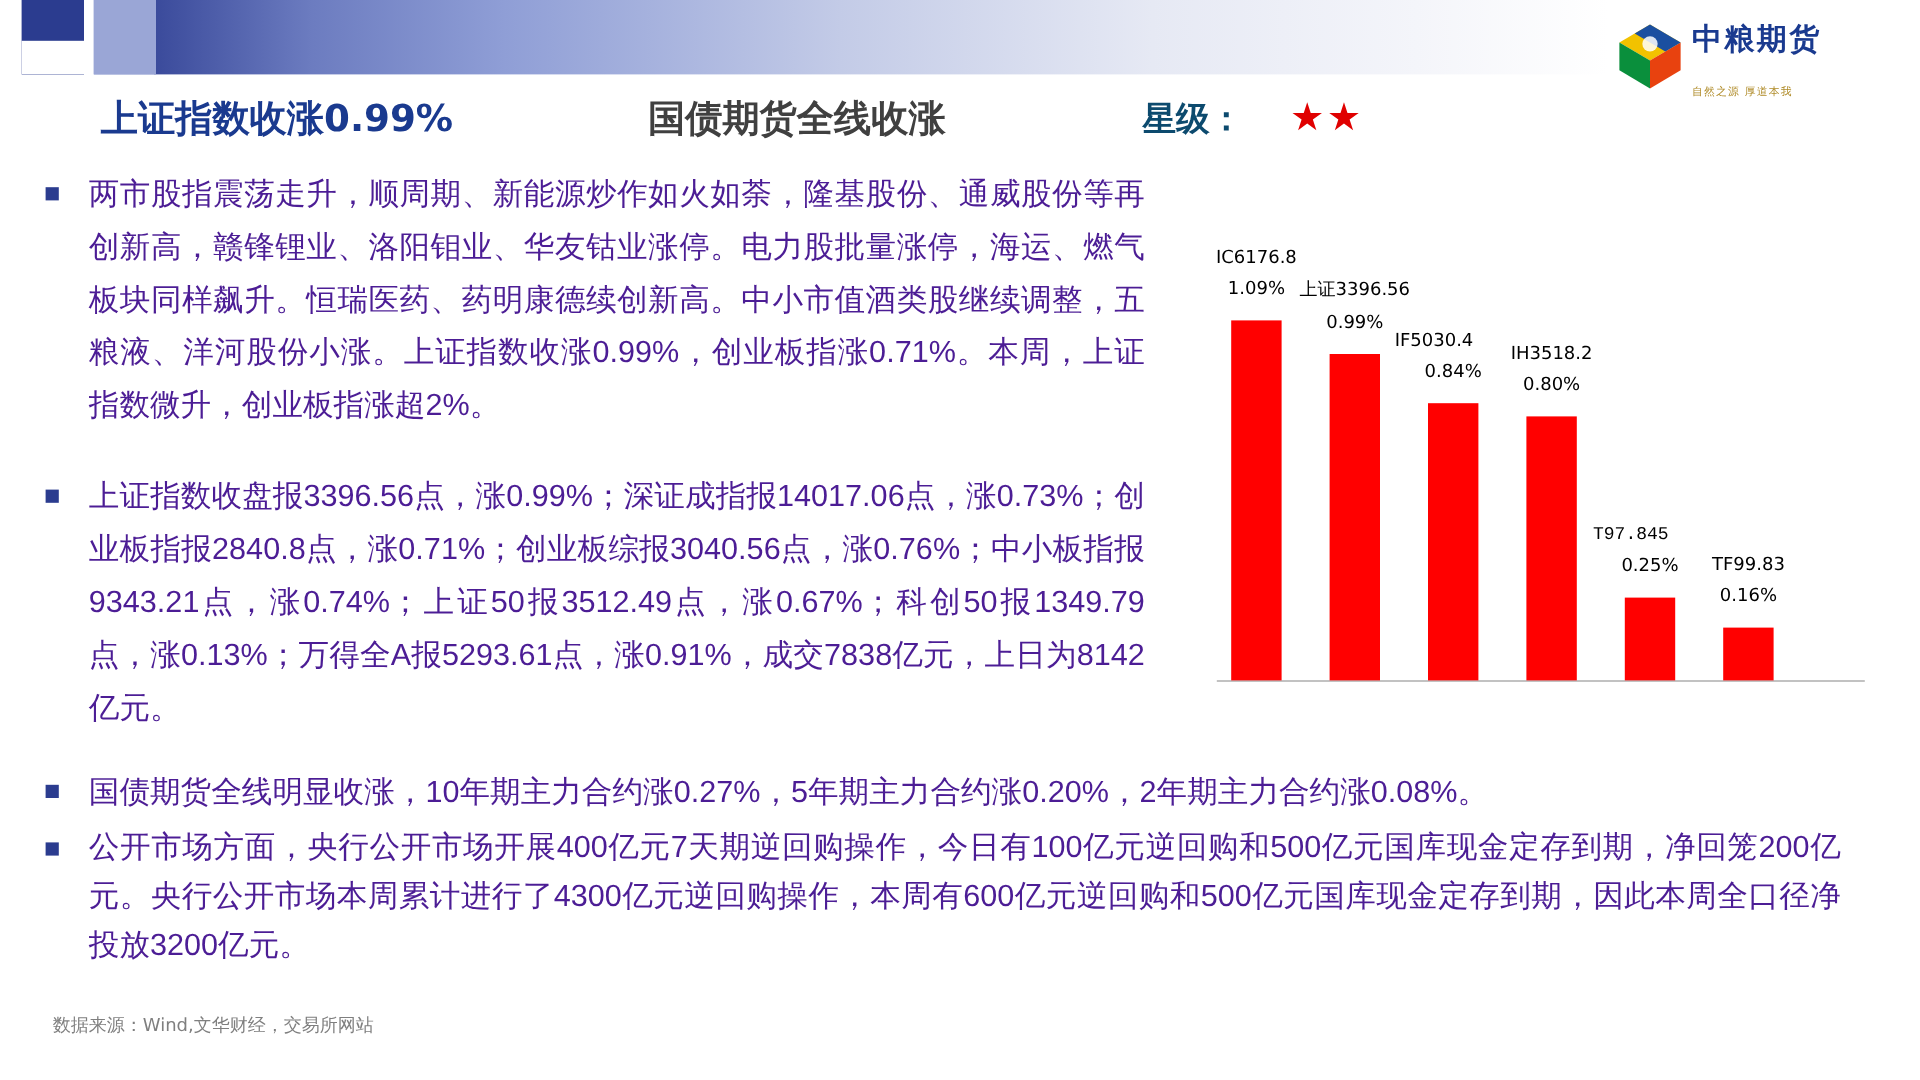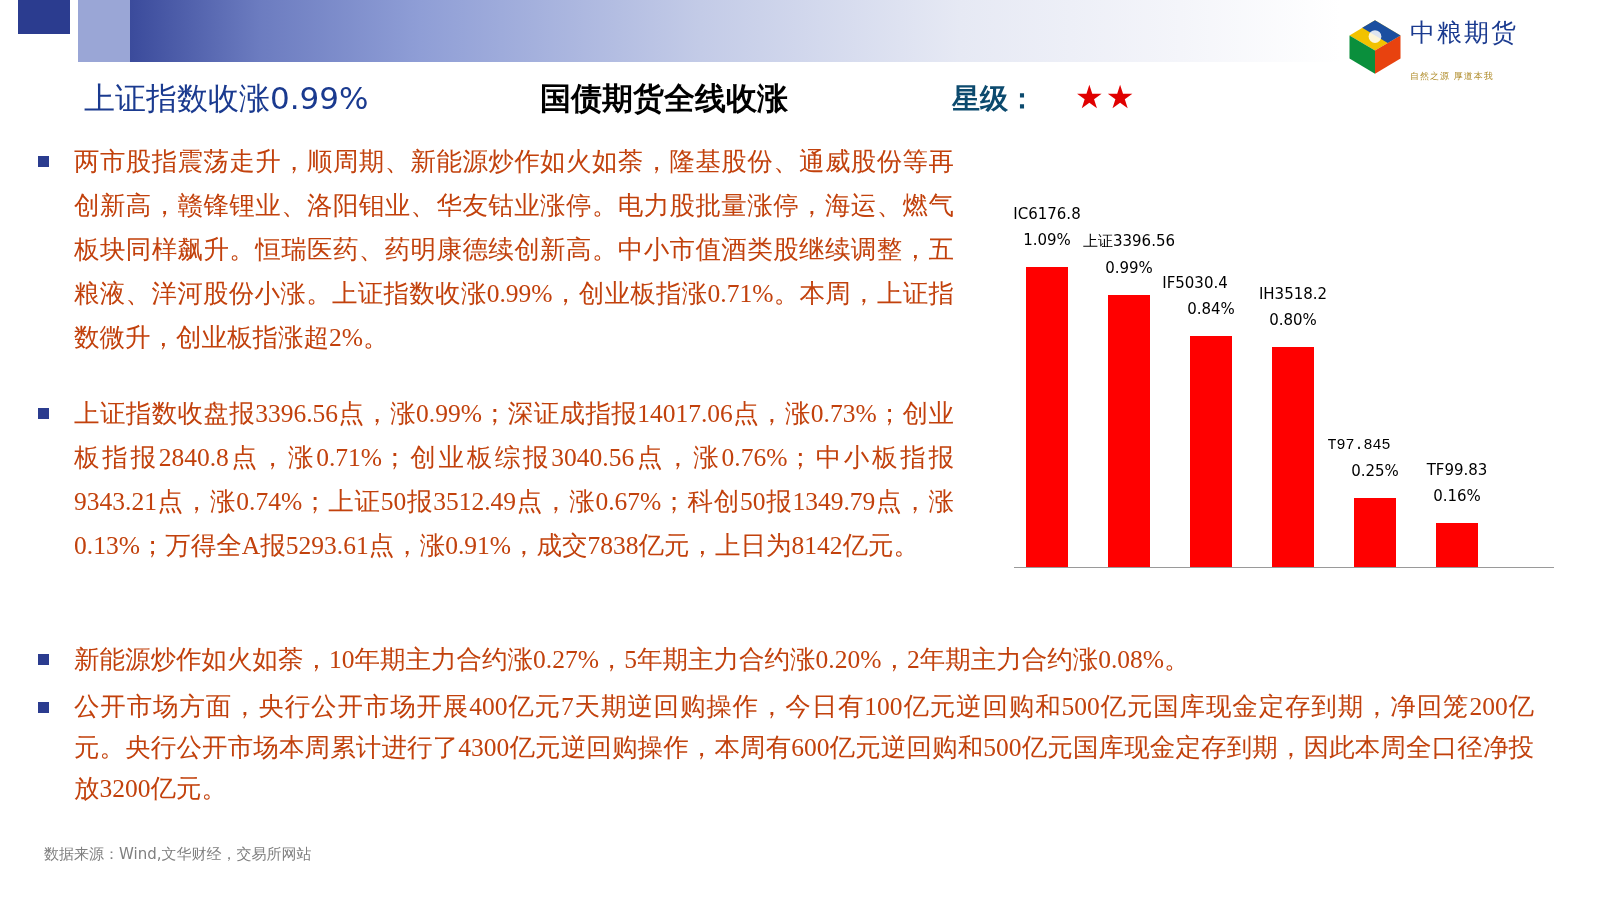--- a/index.html
+++ b/index.html
@@ -58,21 +58,21 @@
   }
   .logo-cube {
     position: absolute;
     left: 0; top: 4px;
     width: 58px; height: 58px;
   }
   .logo-text-cn {
     position: absolute;
     left: 64px; top: 2px;
     font-size: 25px;
-    font-weight: normal;
+    font-weight: bold;
     color: #1a3a8f;
     letter-spacing: 2px;
     font-family: "DejaVu Sans", sans-serif;
   }
   .logo-text-en {
     position: absolute;
     left: 64px; top: 32px;
     font-size: 18px;
     font-weight: bold;
     color: #1a3a8f;
@@ -86,30 +86,30 @@
     color: #b08c2a;
     letter-spacing: 1px;
     font-family: "DejaVu Sans", sans-serif;
   }
 
   
   .headline {
     position: absolute;
     left: 84px; top: 78px;
     font-size: 31px;
-    font-weight: normal;
+    font-weight: bold;
     color: #1a3a8f;
     font-family: "DejaVu Sans", sans-serif;
   }
   .headline2 {
     position: absolute;
     left: 540px; top: 78px;
     font-size: 31px;
     font-weight: bold;
-    color: #000000;
+    color: #404040;
     font-family: "DejaVu Sans", sans-serif;
   }
   .star-label {
     position: absolute;
     left: 952px; top: 80px;
     font-size: 28px;
     font-weight: bold;
     color: #0c4a6e;
     font-family: "DejaVu Sans", sans-serif;
   }
@@ -125,22 +125,22 @@
   
   .bullet-marker {
     position: absolute;
     width: 11px; height: 11px;
     background: #2b3c8f;
   }
   .para {
     position: absolute;
     font-size: 25.5px;
     line-height: 44px;
-    color: #c2410c;
-    font-family: Liberation Serif, serif;
+    color: #4c1d95;
+    font-family: Liberation Sans, sans-serif;
     text-align: justify;
     white-space: pre-wrap;
   }
 
   .p1 { left: 74px; top: 140px; width: 880px; }
   .p2 { left: 74px; top: 392px; width: 880px; }
   .p3 { left: 74px; top: 638px; width: 1460px; }
   .p4 { left: 74px; top: 686px; width: 1460px; line-height: 41px; }
 
   .b1 { left: 38px; top: 156px; }
@@ -220,21 +220,21 @@
 <div class="star-label">星级：</div>
 <div class="stars">★★</div>
 
 <div class="bullet-marker b1"></div>
 <div class="para p1">两市股指震荡走升，顺周期、新能源炒作如火如荼，隆基股份、通威股份等再创新高，赣锋锂业、洛阳钼业、华友钴业涨停。电力股批量涨停，海运、燃气板块同样飙升。恒瑞医药、药明康德续创新高。中小市值酒类股继续调整，五粮液、洋河股份小涨。上证指数收涨0.99%，创业板指涨0.71%。本周，上证指数微升，创业板指涨超2%。</div>
 
 <div class="bullet-marker b2"></div>
 <div class="para p2">上证指数收盘报3396.56点，涨0.99%；深证成指报14017.06点，涨0.73%；创业板指报2840.8点，涨0.71%；创业板综报3040.56点，涨0.76%；中小板指报9343.21点，涨0.74%；上证50报3512.49点，涨0.67%；科创50报1349.79点，涨0.13%；万得全A报5293.61点，涨0.91%，成交7838亿元，上日为8142亿元。</div>
 
 <div class="bullet-marker b3"></div>
-<div class="para p3">新能源炒作如火如荼，10年期主力合约涨0.27%，5年期主力合约涨0.20%，2年期主力合约涨0.08%。</div>
+<div class="para p3">国债期货全线明显收涨，10年期主力合约涨0.27%，5年期主力合约涨0.20%，2年期主力合约涨0.08%。</div>
 
 <div class="bullet-marker b4"></div>
 <div class="para p4">公开市场方面，央行公开市场开展400亿元7天期逆回购操作，今日有100亿元逆回购和500亿元国库现金定存到期，净回笼200亿元。央行公开市场本周累计进行了4300亿元逆回购操作，本周有600亿元逆回购和500亿元国库现金定存到期，因此本周全口径净投放3200亿元。</div>
 
 <div class="chart" id="chart">
   <div class="chart-axis"></div>
 <div class="bar" style="left: 26px; height: 299.75px;"></div>
     <div class="bar-name" style="left: -4px; bottom: 366.75px; width: 102px;">IC6176.8</div>
     <div class="bar-val" style="left: -4px; bottom: 340.75px; width: 102px;">1.09%</div>
     <div class="bar" style="left: 108px; height: 272.25px;"></div>

